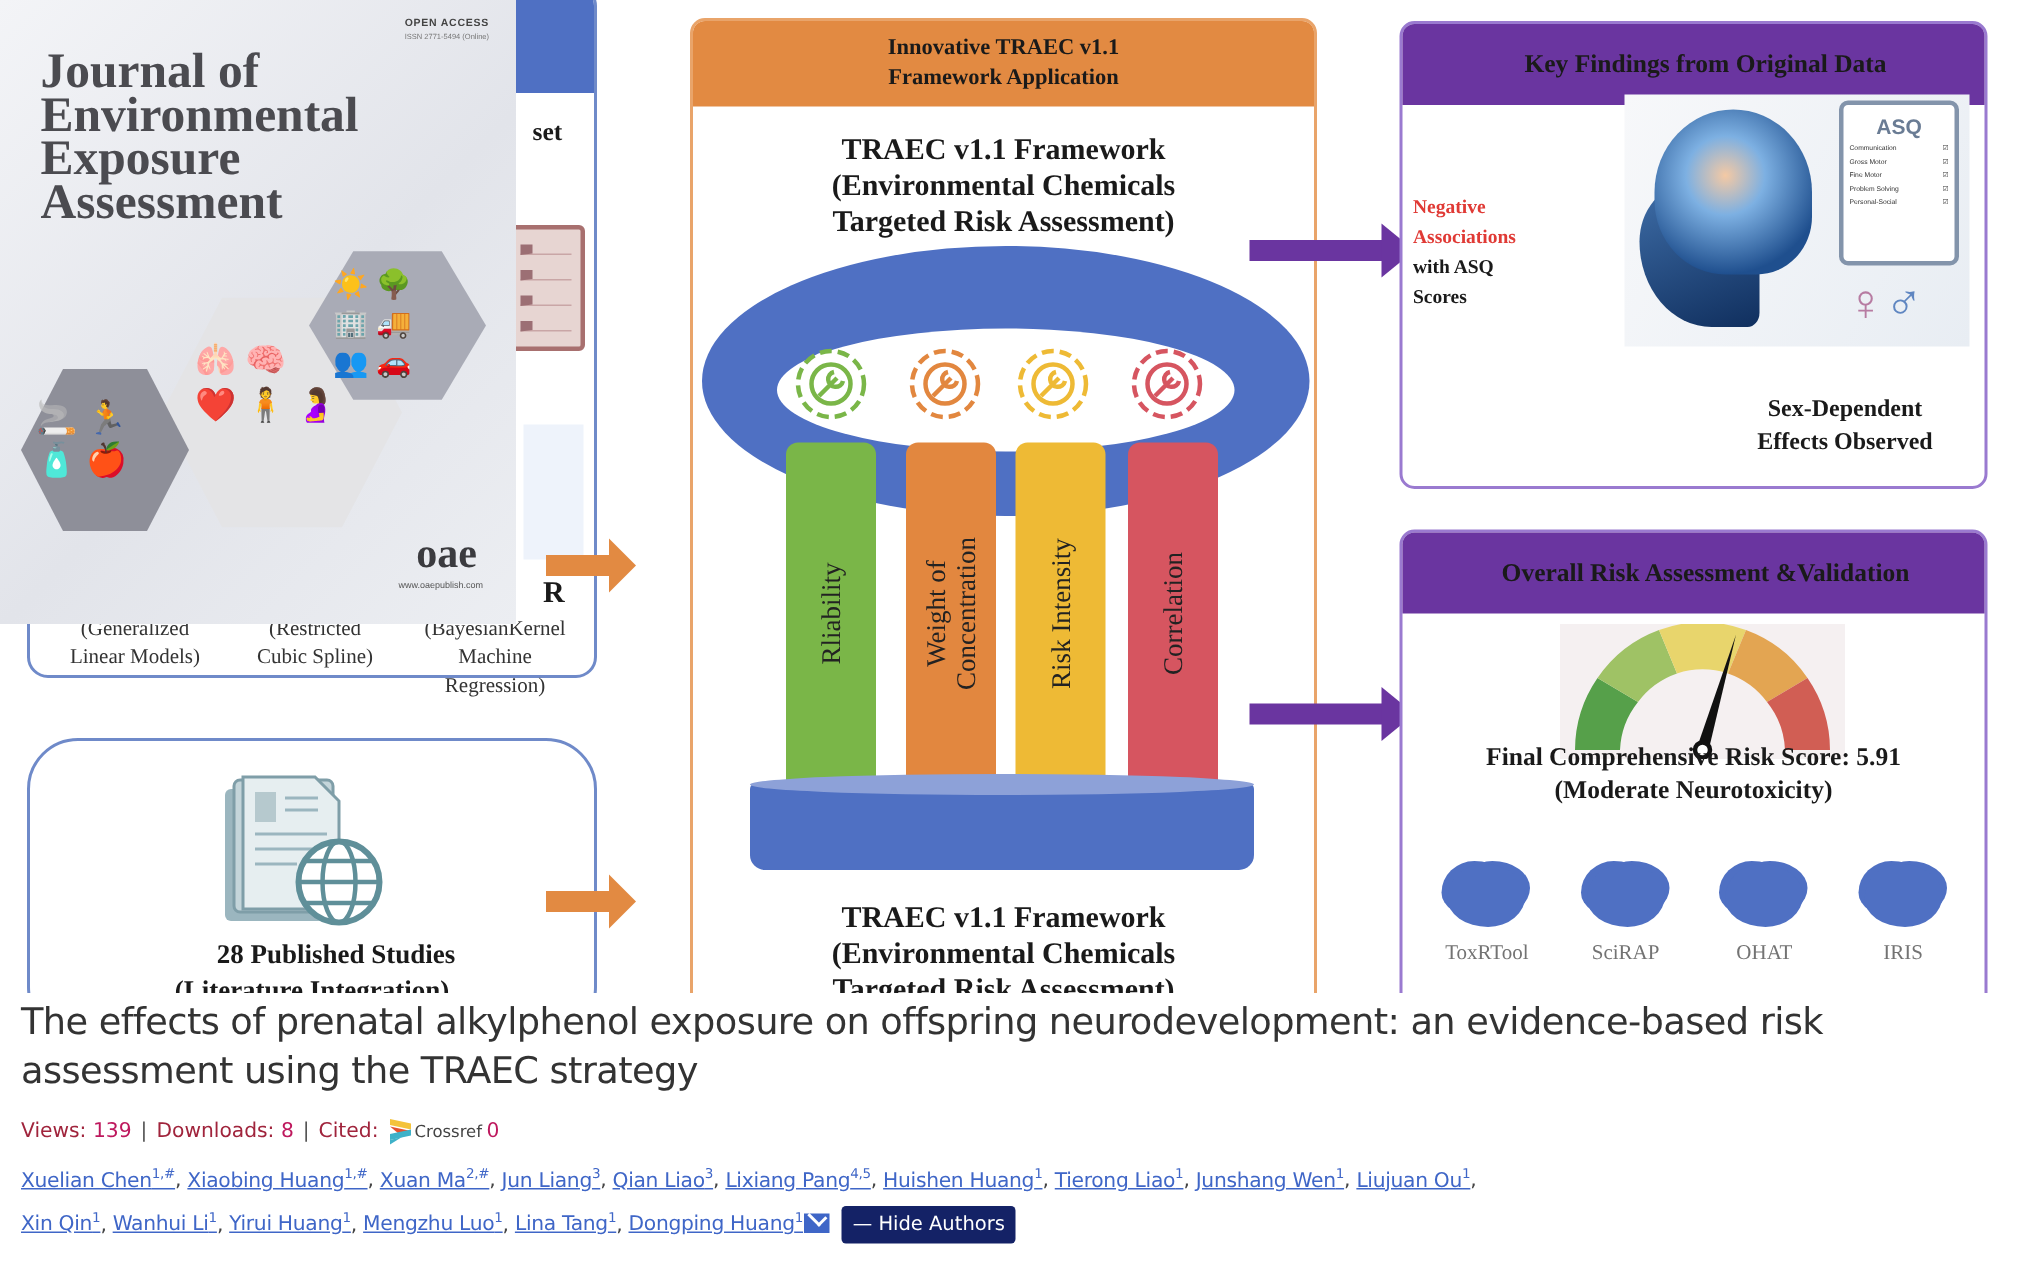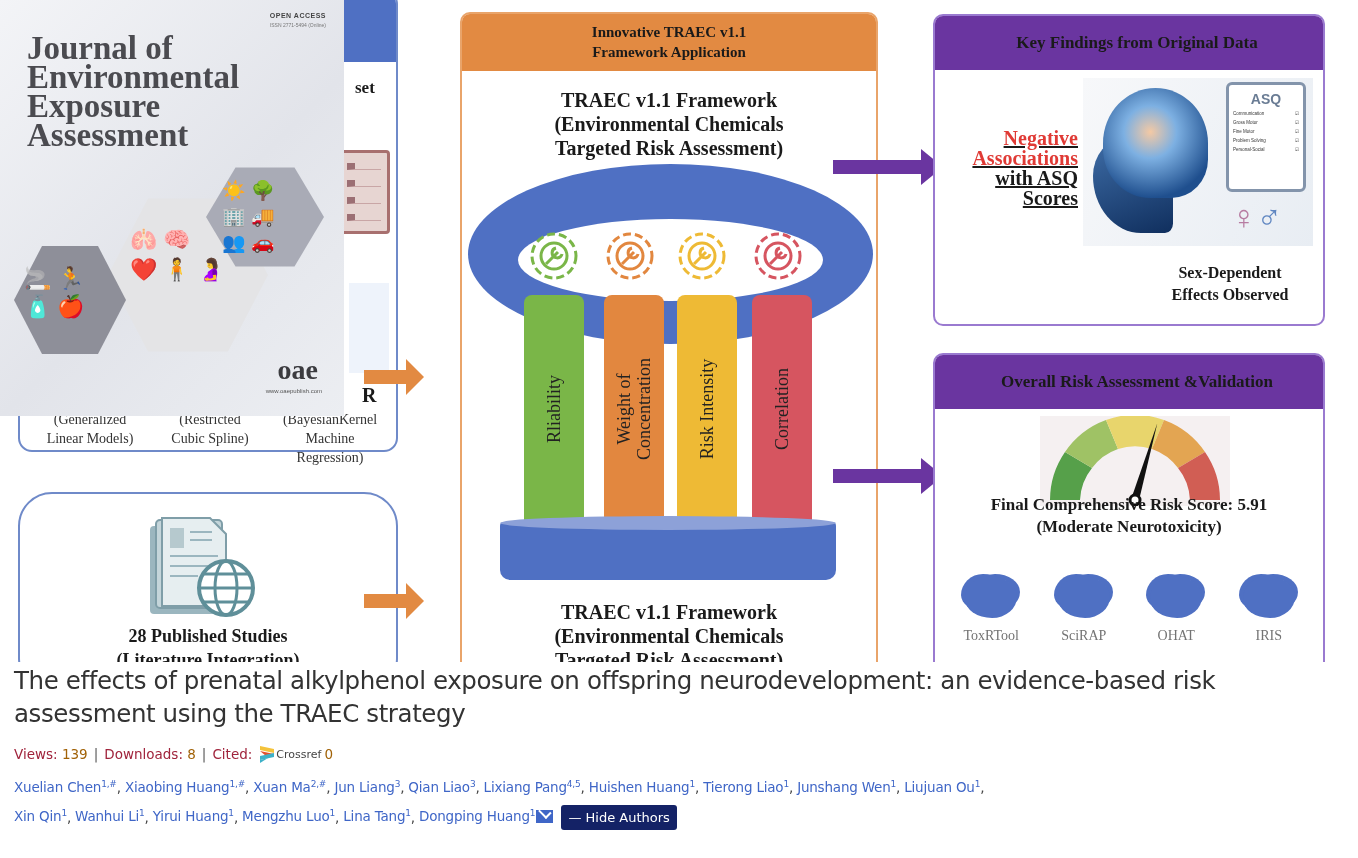--- a/index.html
+++ b/index.html
@@ -8,21 +8,21 @@
   .serif { font-family: "Liberation Serif", serif; font-weight: bold; color: #1a1a1a; }
 
   
   .box-dataset { position: absolute; left: 18px; top: -10px; width: 380px; height: 462px; border: 2px solid #6f8ac9; border-radius: 14px; background: #fff; }
   .box-dataset .hdr { position: absolute; left: 0; top: 0; right: 0; height: 70px; background: #4f70c3; border-radius: 12px 12px 0 0; }
   .clipboard { position: absolute; left: 338px; top: 150px; width: 52px; height: 84px; background: #e7d5d2; border: 3px solid #a8706f; border-radius: 4px; }
   .clipboard i { display: block; margin: 10px 6px 0; height: 7px; border-left: 8px solid #9c6f74; border-bottom: 1px solid #c9a6a6; }
   .model-labels { position: absolute; left: 30px; top: 410px; width: 360px; display: flex; justify-content: space-between; font-family: "Liberation Serif", serif; font-size: 14px; color: #333; text-align: center; }
   .model-labels div { width: 120px; line-height: 19px; }
   .box-lit { position: absolute; left: 18px; top: 492px; width: 380px; height: 200px; border: 2px solid #6f8ac9; border-radius: 34px; background: #fff; }
-  .lit-text { position: absolute; left: 18px; top: 626px; width: 380px; text-align: center; font-size: 18px; }
+  .lit-text { position: absolute; left: 34px; top: 626px; width: 380px; text-align: center; font-size: 18px; }
   .lit-sub { position: absolute; left: 18px; top: 650px; width: 380px; text-align: center; font-size: 18px; }
 
   
   .cover { position: absolute; left: 0; top: 0; width: 344px; height: 416px; background: linear-gradient(135deg, #f3f4f7 0%, #e2e4ea 55%, #eceef2 100%); overflow: hidden; }
   .cover .oa { position: absolute; right: 18px; top: 12px; font-size: 7px; font-weight: bold; color: #444; letter-spacing: .5px; }
   .cover .issn { position: absolute; right: 18px; top: 22px; font-size: 5px; color: #777; }
   .cover .jtitle { position: absolute; left: 27px; top: 34px; font-family: "Liberation Serif", serif; font-weight: bold; font-size: 33px; line-height: 29px; color: #4b4b50; }
   .cover .url { position: absolute; right: 22px; top: 388px; font-size: 6px; color: #555; }
   .cover .logo { position: absolute; right: 26px; top: 354px; font-family: "Liberation Serif", serif; font-weight: bold; font-size: 28px; color: #3b3b3f; }
   .hex { position: absolute; clip-path: polygon(25% 5%, 75% 5%, 100% 50%, 75% 95%, 25% 95%, 0 50%); }
@@ -40,46 +40,46 @@
   .base::before { content: ""; position: absolute; left: 0; top: -6px; width: 336px; height: 14px; border-radius: 50%; background: #8da1d8; }
 
   
   .arrow { position: absolute; height: 20px; }
   .arrow .shaft { position: absolute; left: 0; top: 3px; height: 14px; }
   .arrow .head { position: absolute; right: 0; top: -8px; width: 0; height: 0; border-top: 18px solid transparent; border-bottom: 18px solid transparent; }
 
   
   .box-right { position: absolute; left: 933px; width: 392px; border: 2px solid #9a7ad0; border-radius: 10px; background: #fff; }
   .box-right .hdr { height: 54px; background: #6a35a0; border-radius: 8px 8px 0 0; text-align: center; font-size: 17px; line-height: 54px; padding-left: 16px; }
-  .brain-panel { position: absolute; left: 1083px; top: 78px; width: 230px; height: 168px; background: linear-gradient(120deg, #f7f8fa, #e8edf3); }
+  .brain-panel { position: absolute; left: 1083px; top: 63px; width: 230px; height: 168px; background: linear-gradient(120deg, #f7f8fa, #e8edf3); }
   .brain { position: absolute; left: 20px; top: 10px; width: 105px; height: 110px; border-radius: 50% 50% 35% 45%; background: radial-gradient(circle at 45% 40%, #f4c9a4 0%, #7db0e2 30%, #1f4f8e 75%); }
   .head-shape { position: absolute; left: 10px; top: 60px; width: 80px; height: 95px; border-radius: 40% 30% 10% 60%; background: linear-gradient(160deg, #3f6ea8, #102f5e); }
   .asq { position: absolute; left: 143px; top: 4px; width: 80px; height: 110px; border: 3px solid #8394ab; border-radius: 6px; background: #fff; font-family: "Liberation Sans", sans-serif; }
   .asq .asq-title { text-align: center; font-weight: bold; font-size: 14px; color: #6a7c94; margin-top: 6px; }
   .asq .asq-row { font-size: 4.5px; color: #333; margin: 4px 4px 0; display: flex; justify-content: space-between; }
   .sex-icon { position: absolute; left: 148px; top: 122px; font-size: 34px; line-height: 34px; }
-  .neg-text { position: absolute; left: 942px; top: 128px; width: 136px; text-align: right; font-size: 20px; line-height: 20px; text-decoration: underline; }
+  .neg-text { position: absolute; left: 942px; top: 128px; width: 136px; text-align: left; font-size: 13px; line-height: 20px; }
   .sex-text { position: absolute; left: 1140px; top: 262px; width: 180px; text-align: center; font-size: 16px; line-height: 22px; }
   .gauge-panel { position: absolute; left: 1040px; top: 416px; width: 190px; height: 90px; background: #f5f0f1; }
   .score-text { position: absolute; left: 933px; top: 494px; width: 392px; text-align: center; font-size: 17px; line-height: 22px; }
   .clouds { position: absolute; left: 945px; top: 576px; width: 370px; display: flex; justify-content: space-around; }
   .cloud-item { text-align: center; width: 82px; }
   .cloud { width: 52px; height: 42px; margin: 0 auto 8px; background: #4f70c3; border-radius: 46% 54% 48% 52% / 55% 50% 50% 45%; box-shadow: -6px -4px 0 -2px #4f70c3, 6px -5px 0 -3px #4f70c3; }
   .cloud-item span { font-family: "Liberation Serif", serif; font-weight: normal; font-size: 14px; color: #737373; text-align: center; }
 
   
   .article { position: absolute; left: 14px; top: 664px; width: 1330px; }
   .title { font-family: "DejaVu Sans", sans-serif; font-size: 24.5px; line-height: 33px; color: #333; letter-spacing: -0.4px; }
   .metrics { margin-top: 14px; font-family: "DejaVu Sans", sans-serif; font-size: 13.5px; color: #a0243c; display: flex; align-items: center; }
-  .metrics .num { color: #a16207; }
+  .metrics .num { color: #be185d; }
   .metrics .sep { color: #555; margin: 0 6px; }
   .crossref { display: inline-flex; align-items: center; margin-left: 6px; color: #444; font-size: 11px; }
   .crossref .num { margin-left: 3px; font-size: 13.5px; }
   .authors { margin-top: 6px; font-family: "DejaVu Sans", sans-serif; font-size: 13.5px; line-height: 26px; color: #444; letter-spacing: -0.2px; }
-  .authors a { color: #3f66c7; }
+  .authors a { color: #3f66c7; text-decoration: underline; }
   .authors sup { font-size: 9px; }
   .mail-icon { display: inline-block; vertical-align: -2px; width: 17px; height: 13px; background: #3f66c7; position: relative; margin-left: 1px; }
   .mail-icon::after { content: ""; position: absolute; left: 2px; top: 1px; width: 9px; height: 6px; border-right: 2px solid #fff; border-bottom: 2px solid #fff; transform: rotate(45deg) translate(-1px,-3px); }
   .hide-btn { display: inline-block; vertical-align: middle; margin-left: 4px; height: 25px; padding: 0 7px; background: #142266; color: #fff; border-radius: 3px; font-size: 13px; line-height: 25px; font-family: "DejaVu Sans", sans-serif; }
 </style>
 </head>
 <body>
 
 <div class="abstract">
 

